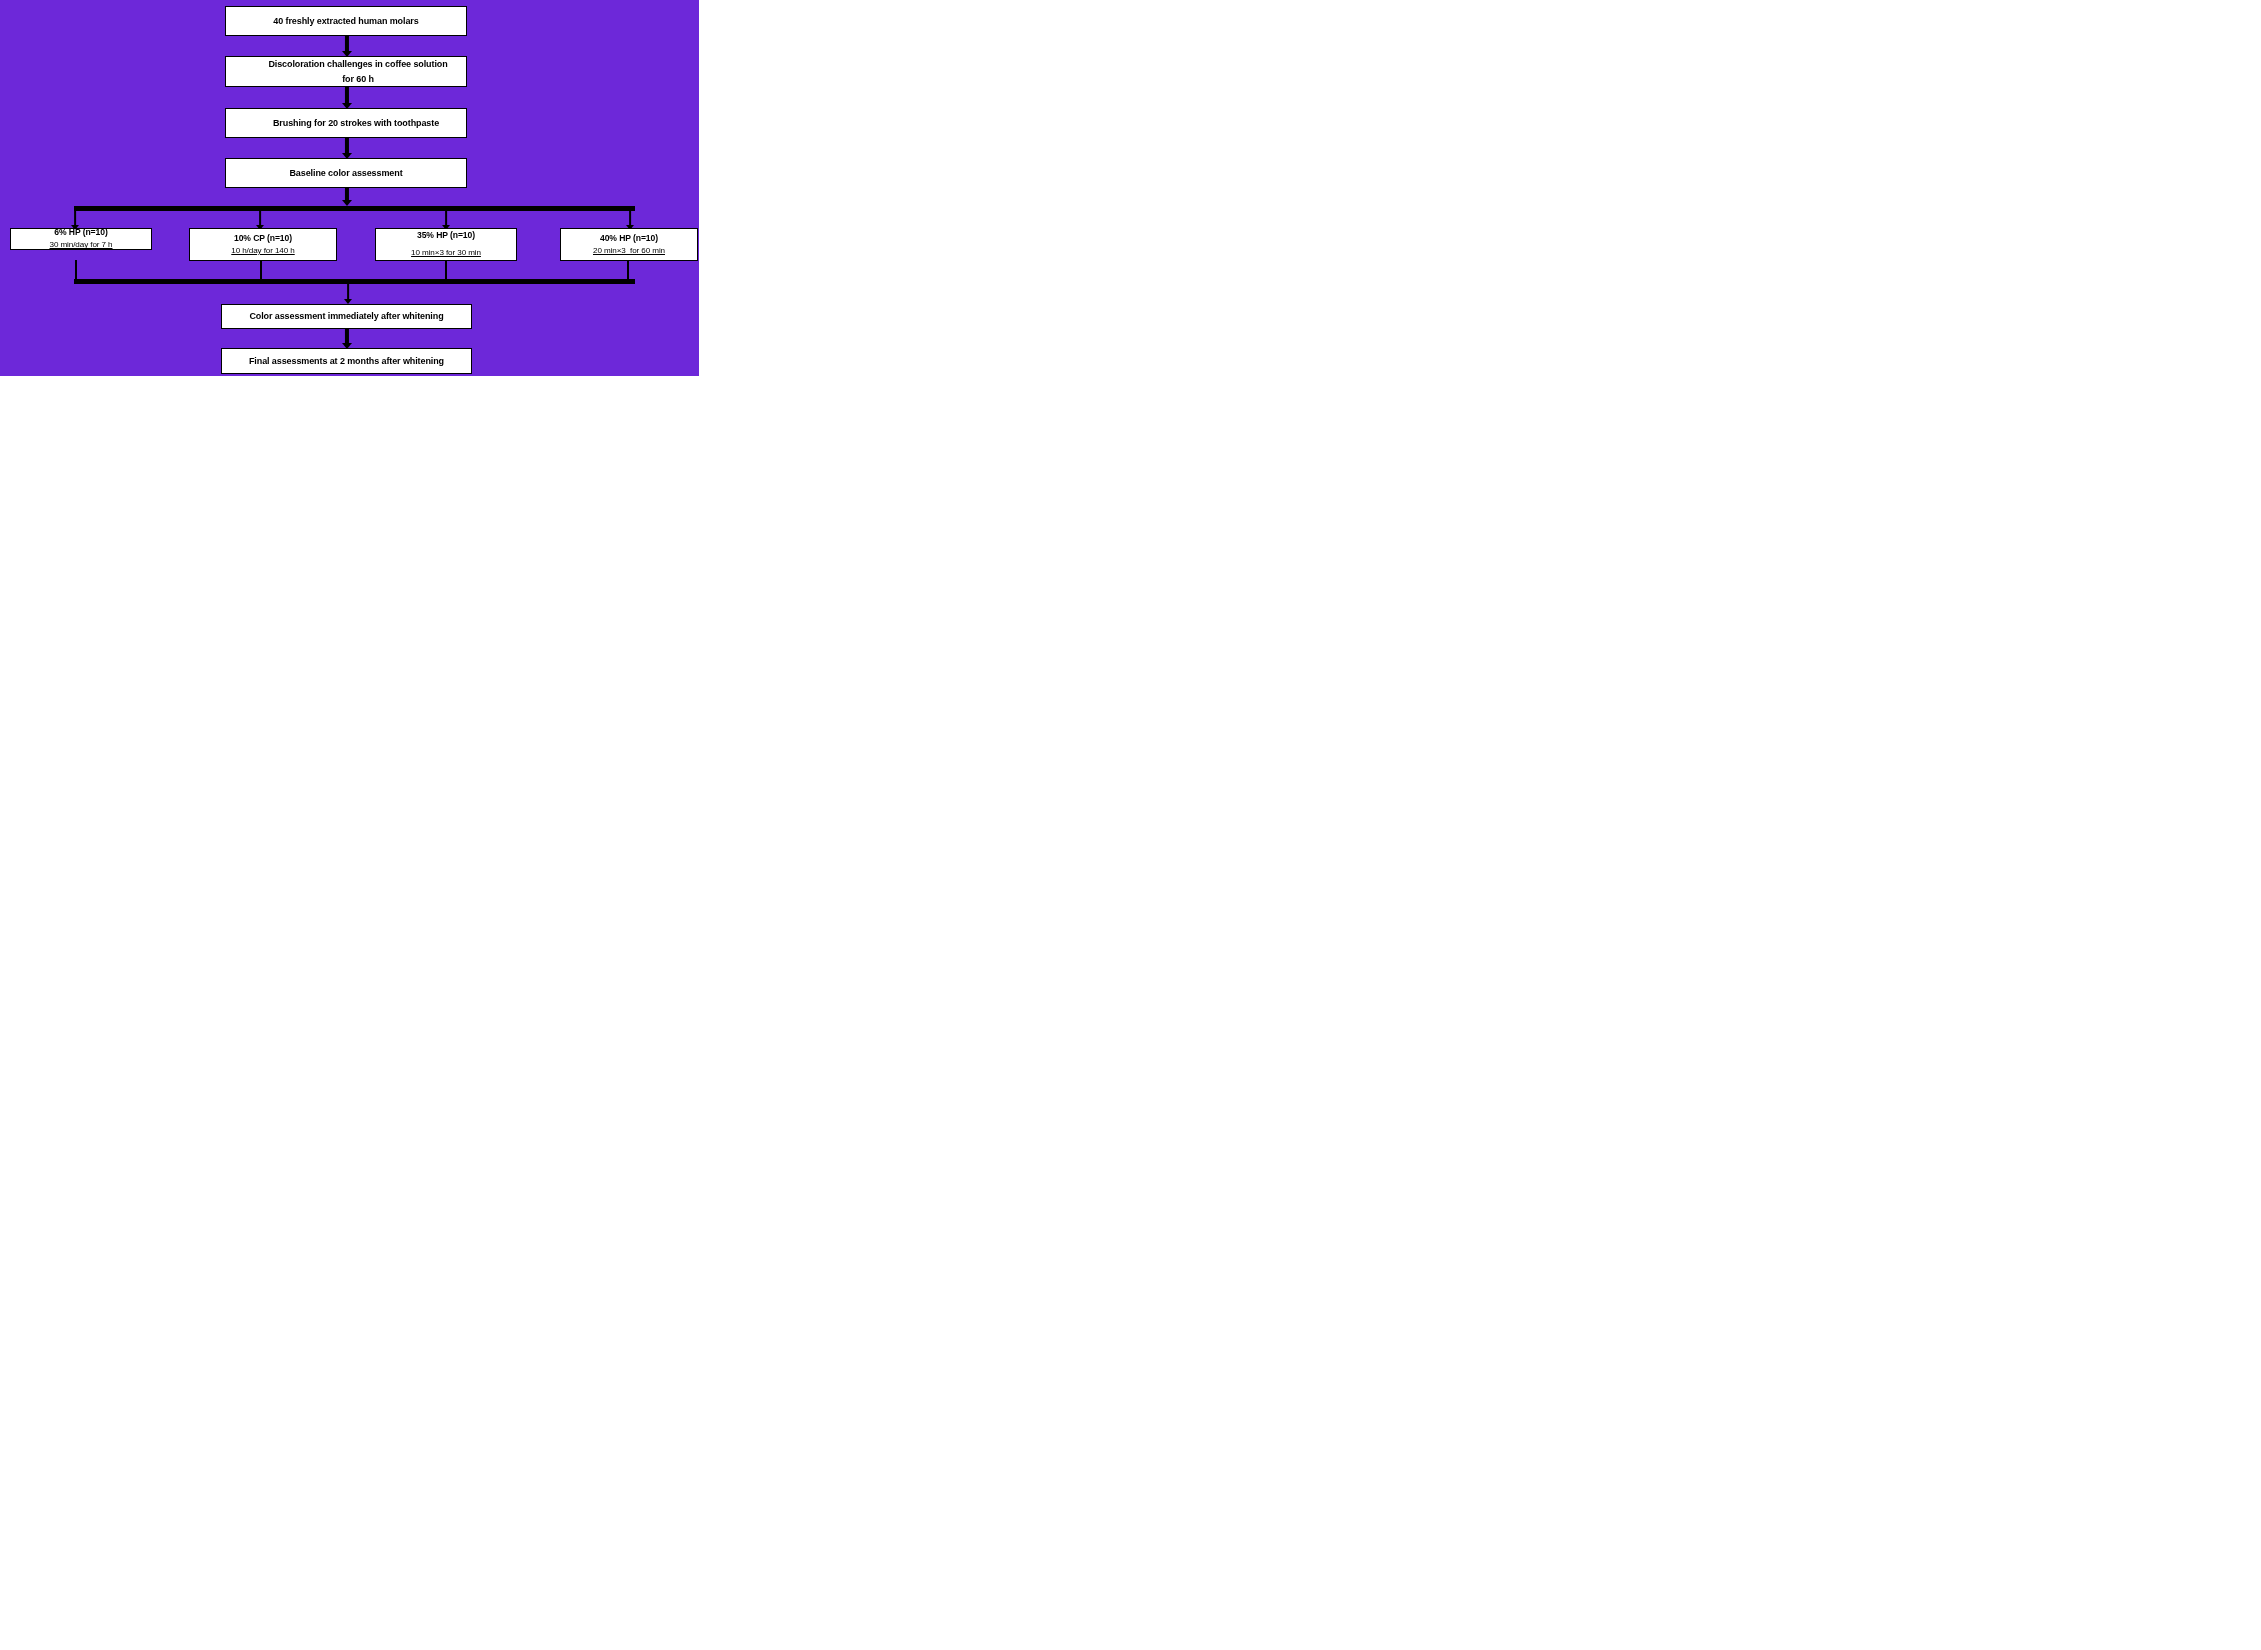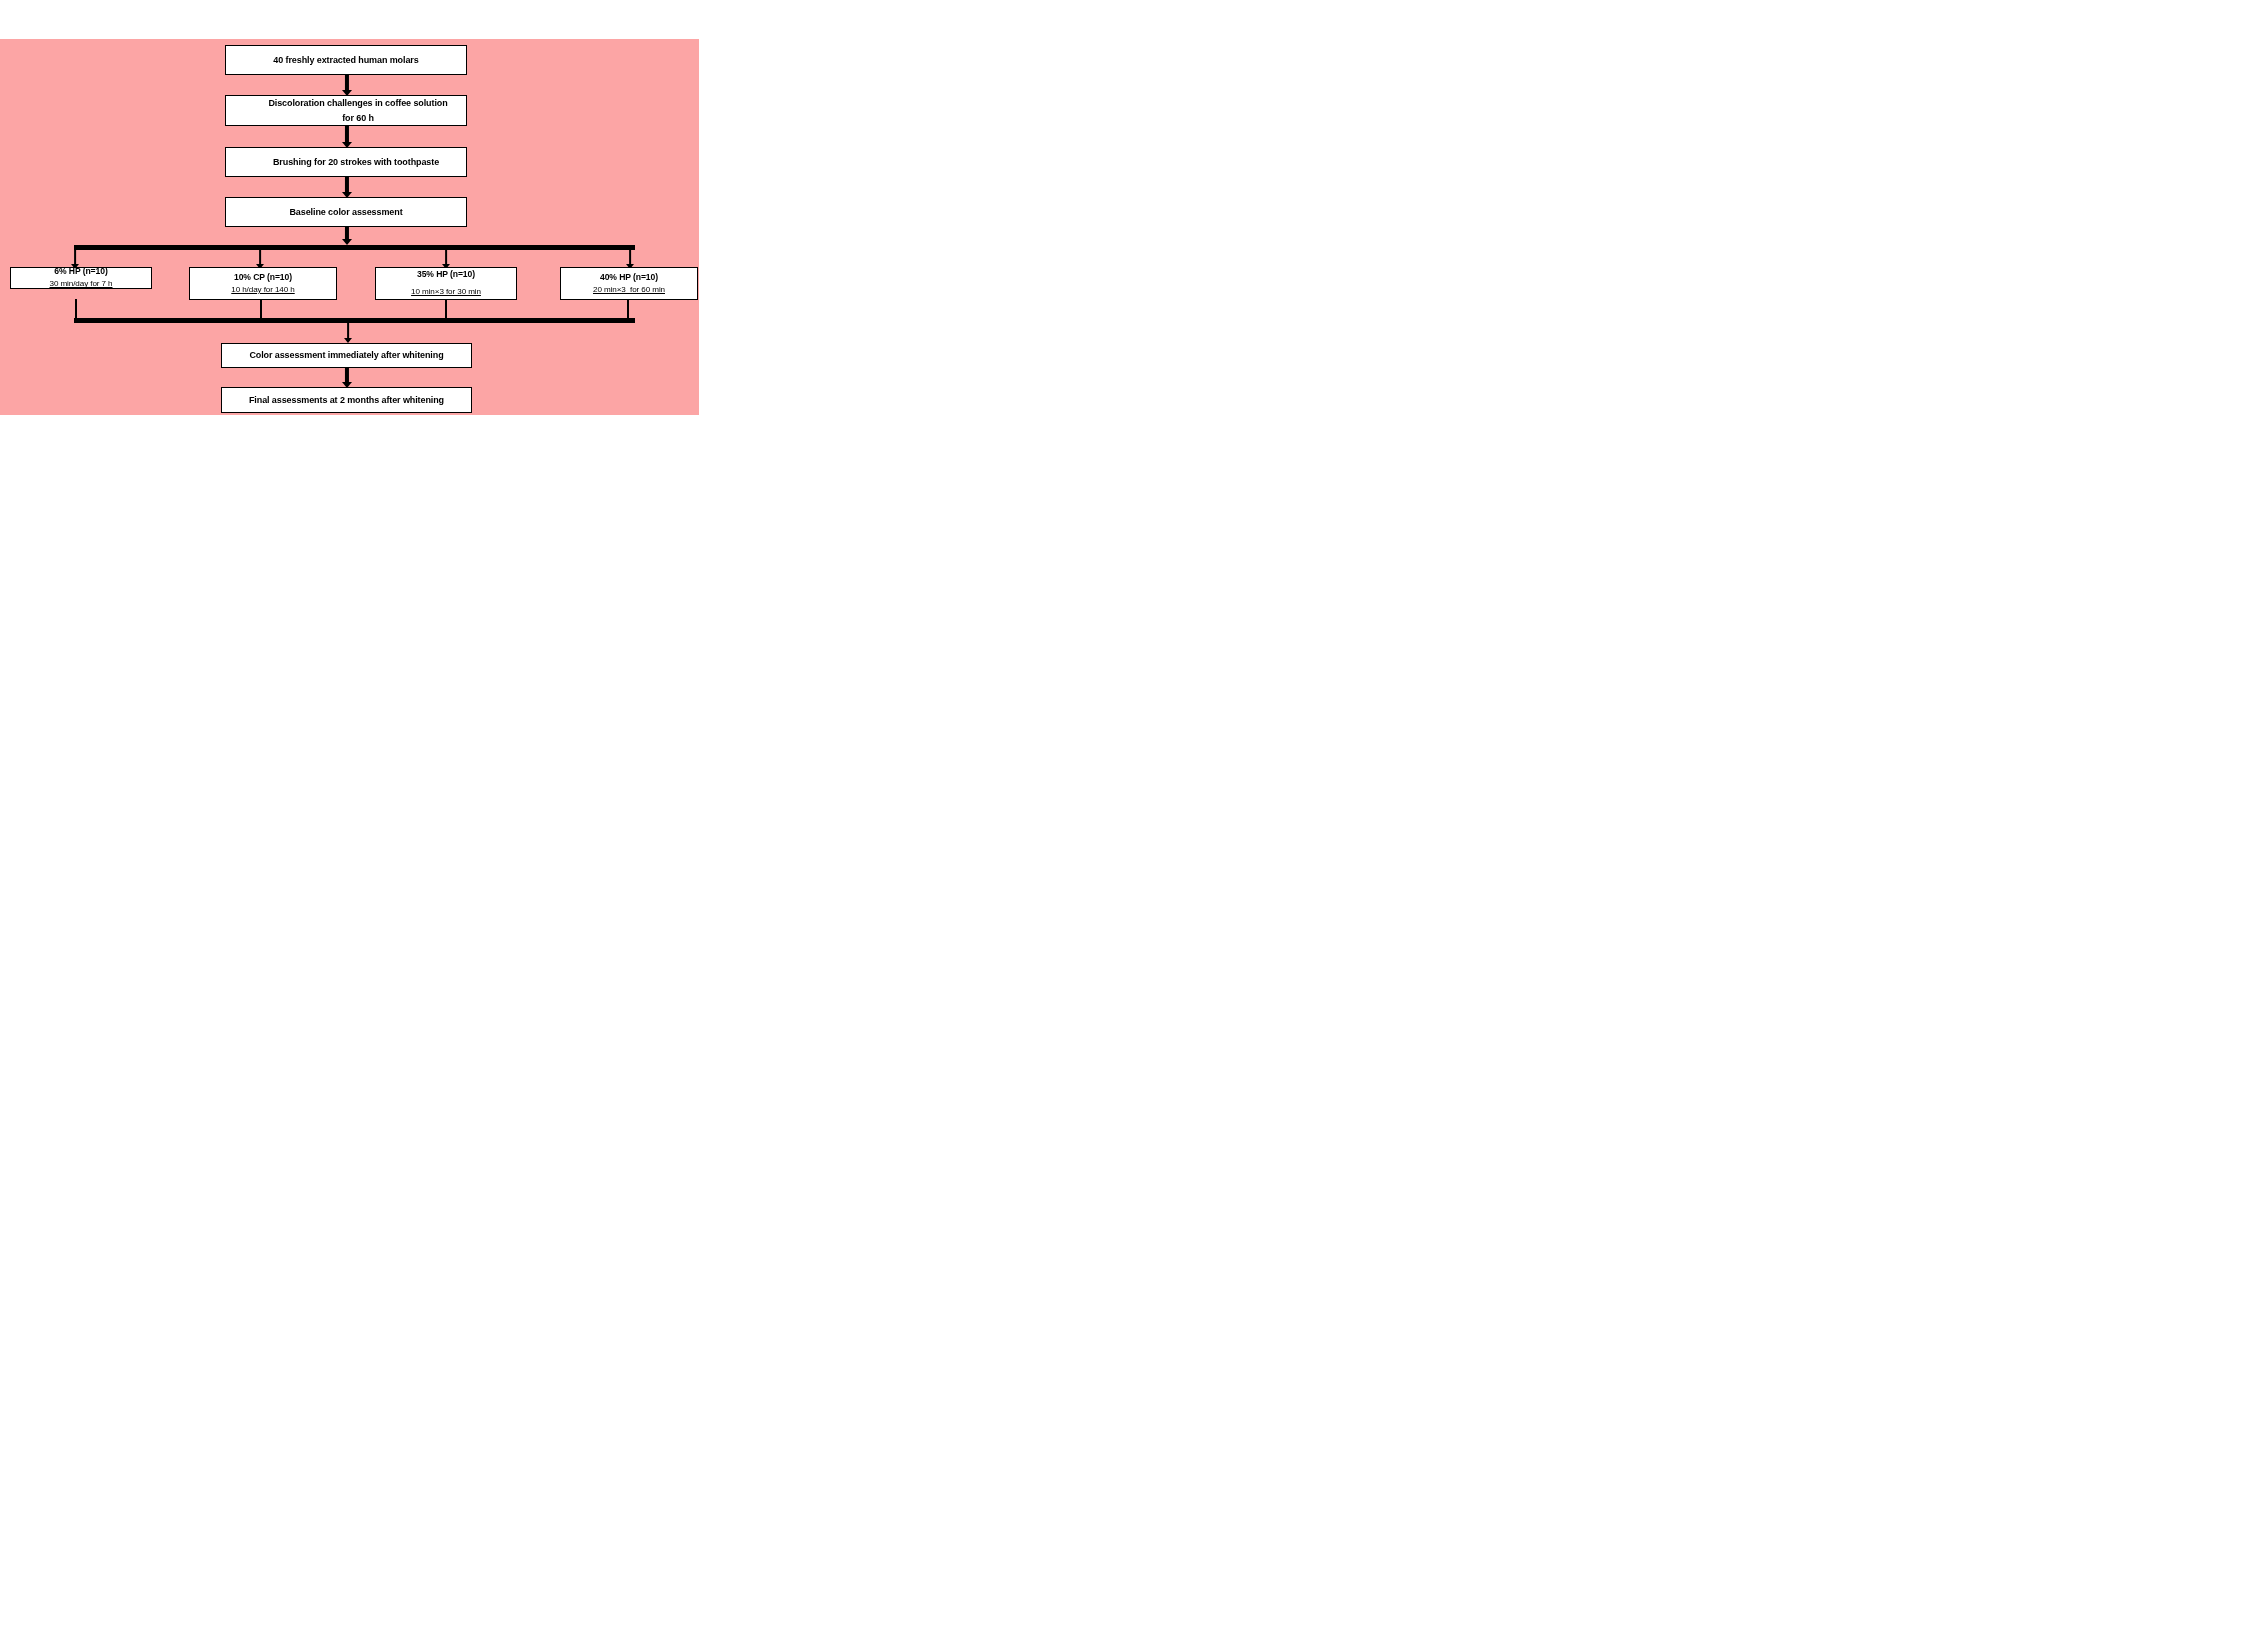--- a/index.html
+++ b/index.html
@@ -1,19 +1,19 @@
 <!DOCTYPE html>
 <html style="font-size:7.2px"><head>
 <meta charset="utf-8">
 <style>
   html,body{margin:0;padding:0;background:#ffffff;}
   body{font-family:"Liberation Sans","DejaVu Sans",sans-serif;overflow:hidden;}
   .stage{
-    position:relative;width:699px;height:376px;background:#fca5a5;
-    transform-origin:0 0;transform:scale(calc(100vw / 1546));margin-top:39px;
+    position:relative;width:699px;height:376px;background:#6d28d9;
+    transform-origin:0 0;transform:scale(calc(100vw / 1546));
   }
   .box{
     position:absolute;box-sizing:border-box;background:#ffffff;
     border:1.4px solid #000000;color:#000000;
     display:flex;flex-direction:column;align-items:center;justify-content:center;
     text-align:center;letter-spacing:-0.1px;
   }
   .main{font-weight:700;font-size:9px;line-height:1.6;}
   .branch .btitle{font-weight:700;font-size:8.6px;line-height:1.55;white-space:pre;}
   .branch .bsched{font-weight:400;font-size:8.1px;line-height:1.55;white-space:pre;text-decoration:underline;}

